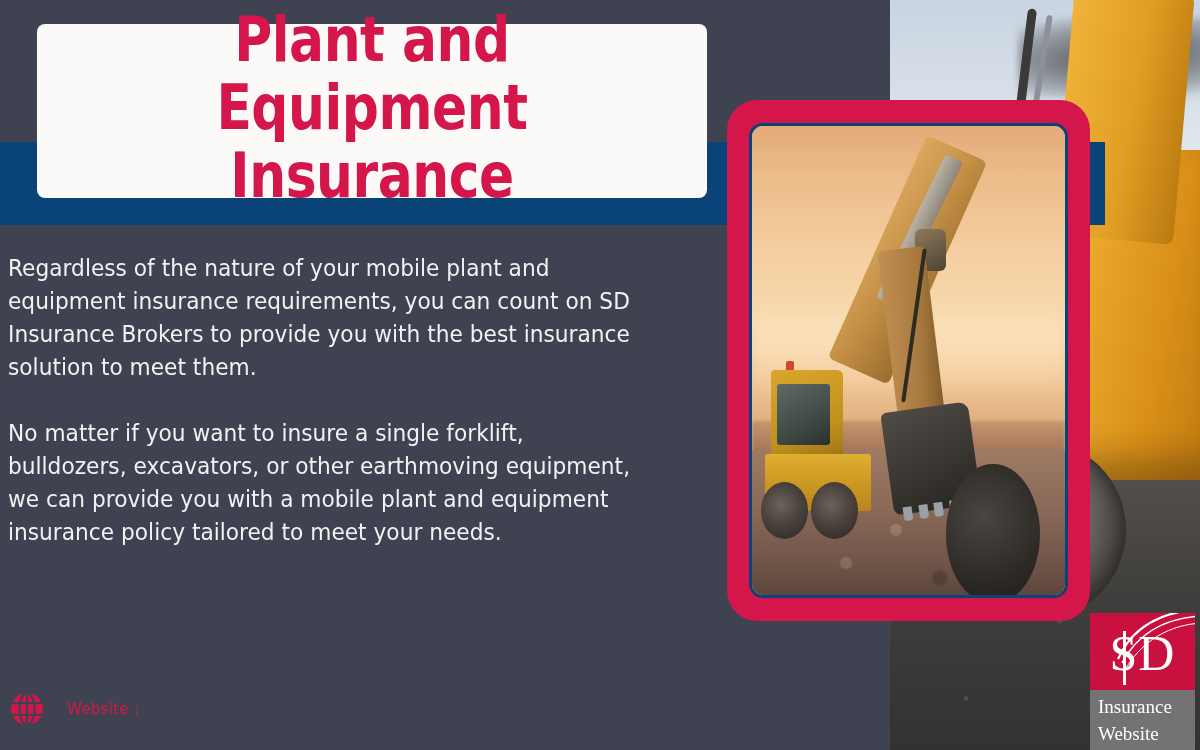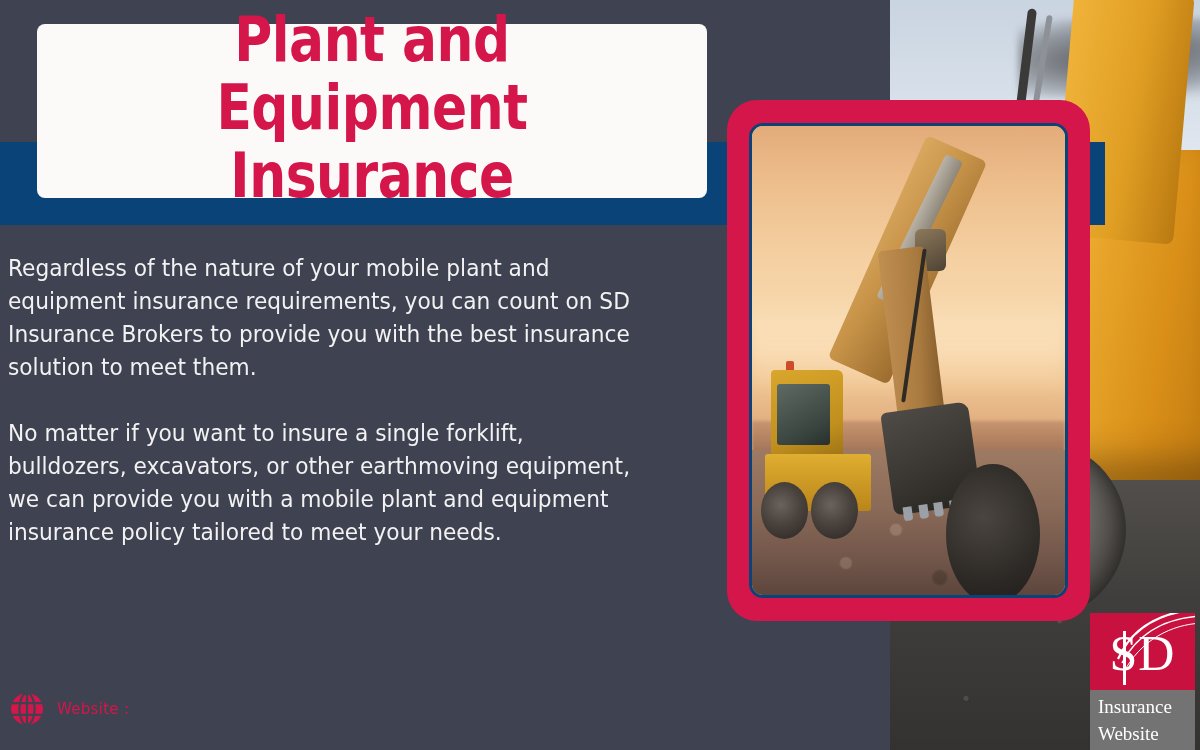--- a/index.html
+++ b/index.html
@@ -125,21 +125,21 @@
     font-family:"DejaVu Sans","Liberation Sans",sans-serif;
     transform:scaleX(.965);
     transform-origin:left top;
   }
   #body-copy p{ margin:0; }
   #body-copy p + p{ margin-top:33px; }
 
   
   #website{
     position:absolute; left:10px; top:692px;
-    display:flex; align-items:center; gap:13px;
+    display:flex; align-items:center; gap:23px;
   }
   #globe-icon{ width:34px; height:34px; display:block; }
   #website-text{ display:flex; flex-direction:column; line-height:1.0; }
   #website-label{
     color:#d4164a; font-size:15px; font-weight:normal; letter-spacing:.3px;
     font-family:"DejaVu Sans","Liberation Sans",sans-serif;
   }
   #website-url{
     color:#d4164a; font-size:20px; font-weight:bold; letter-spacing:.2px;
     margin-top:3px;

